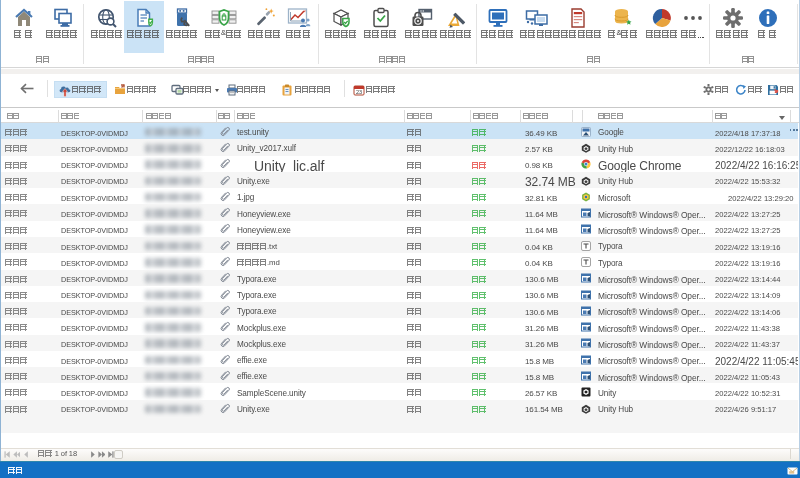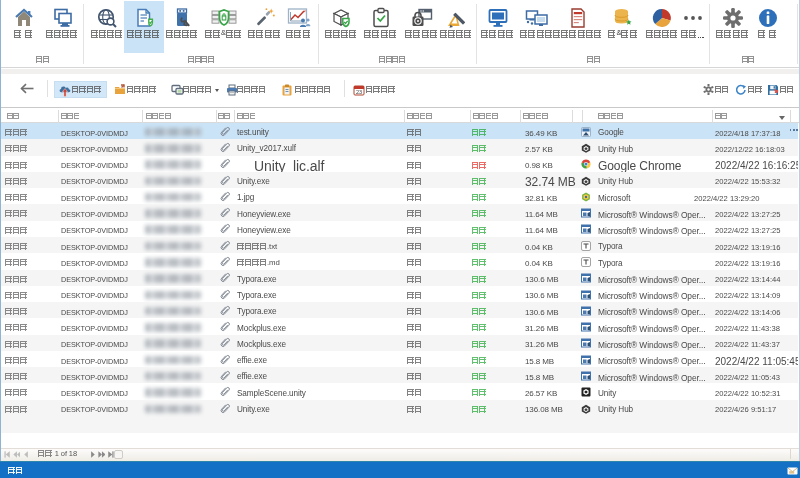--- a/index.html
+++ b/index.html
@@ -492,21 +492,21 @@
       <div class="c lat" style="left:236px;top:6.2px;font-size:8.2px">1.jpg</div>
       <div class="c" style="left:406px;color:#4a4a4a"><i class="gr"></i><i class="gr"></i></div>
       <div class="c grn" style="left:470.5px"><i class="gr"></i><i class="gr"></i></div>
       <div class="c lat" style="left:524px;top:6.6px;font-size:8px">32.81 KB</div>
       <div class="abs" style="left:580px;top:3.8px"><svg width="10" height="10" viewBox="0 0 10 10" style="">
           <path d="M5 .6 L8.9 2.8 L8.9 7.2 L5 9.4 L1.1 7.2 L1.1 2.8 Z" fill="#7cb342"></path>
           <path d="M5 2.2 L7.5 3.6 L7.5 6.4 L5 7.8 L2.5 6.4 L2.5 3.6 Z" fill="#ffc83d"></path>
           <circle cx="5" cy="5" r="1.2" fill="#2e6fba"></circle>
         </svg></div>
       <div class="c" style="left:597px;top:6.4px"><span class="lat" style="font-size:8.2px">Microsoft</span></div>
-      <div class="c lat" style="left:693px;top:6.6px;font-size:7.6px;letter-spacing:0">2022/4/22 13:29:20</div>
+      <div class="c lat" style="left:727px;top:6.6px;font-size:7.6px;letter-spacing:0">2022/4/22 13:29:20</div>
     </div>
     <div class="row" style="top:204.40px;background:#f5f5f5">
       <div class="c" style="left:4px;color:#555"><i class="gr"></i><i class="gr"></i><i class="gr"></i></div>
       <div class="c lat" style="left:60px;top:6.6px;font-size:7.3px">DESKTOP-0VIDMDJ</div>
       <div class="blur" style="left:144px"></div>
       <div class="abs" style="left:217.5px;top:1.8px"><svg width="12" height="13" viewBox="0 0 12 13" style="">
           <g transform="rotate(43 6 6.5)">
             <path d="M4 3.2 V9.3 Q4 11.3 6 11.3 Q8 11.3 8 9.3 V2.9 Q8 1.2 6.4 1.2 Q4.8 1.2 4.8 2.9 V8.9 Q4.8 9.9 5.9 9.9 Q7 9.9 7 8.9 V3.5" fill="none" stroke="#7e8691" stroke-width=".9"></path>
           </g>
         </svg></div>
@@ -765,21 +765,21 @@
       <div class="c lat" style="left:60px;top:6.6px;font-size:7.3px">DESKTOP-0VIDMDJ</div>
       <div class="blur" style="left:144px"></div>
       <div class="abs" style="left:217.5px;top:1.8px"><svg width="12" height="13" viewBox="0 0 12 13" style="">
           <g transform="rotate(43 6 6.5)">
             <path d="M4 3.2 V9.3 Q4 11.3 6 11.3 Q8 11.3 8 9.3 V2.9 Q8 1.2 6.4 1.2 Q4.8 1.2 4.8 2.9 V8.9 Q4.8 9.9 5.9 9.9 Q7 9.9 7 8.9 V3.5" fill="none" stroke="#7e8691" stroke-width=".9"></path>
           </g>
         </svg></div>
       <div class="c lat" style="left:236px;top:6.2px;font-size:8.2px">Unity.exe</div>
       <div class="c" style="left:406px;color:#4a4a4a"><i class="gr"></i><i class="gr"></i></div>
       <div class="c grn" style="left:470.5px"><i class="gr"></i><i class="gr"></i></div>
-      <div class="c lat" style="left:524px;top:6.6px;font-size:8px">136.08 MB</div>
+      <div class="c lat" style="left:524px;top:6.6px;font-size:8px">161.54 MB</div>
       <div class="abs" style="left:580px;top:3.8px"><svg width="10" height="10" viewBox="0 0 10 10" style="">
           <path d="M5 .8 L9.2 3.2 L9.2 7.6 L5 9.8 L.8 7.6 L.8 3.2 Z" fill="#3a3a3a"></path>
           <path d="M5 3 L7.4 4.4 L7.4 6.8 L5 8 L2.6 6.8 L2.6 4.4 Z" fill="#fff"></path>
           <path d="M5 4.2 L6.4 5 L6.4 6.4 L5 7 L3.6 6.4 L3.6 5 Z" fill="#3a3a3a"></path>
         </svg></div>
       <div class="c" style="left:597px;top:6.4px"><span class="lat" style="font-size:8.2px">Unity Hub</span></div>
       <div class="c lat" style="left:714px;top:6.6px;font-size:7.6px;letter-spacing:0">2022/4/26 9:51:17</div>
     </div>
 <div class="abs" style="left:0;top:448px;width:800px;height:13px;background:linear-gradient(#fdfcfb,#efece6);border-top:1px solid #e2ded7;border-left:1px solid #aac4e0;border-right:1px solid #aac4e0"></div>
     <div class="abs" style="left:3.0px;top:450px"><svg width="9" height="9" viewBox="0 0 9 9" style="transform:scale(.9);transform-origin:0 0">

